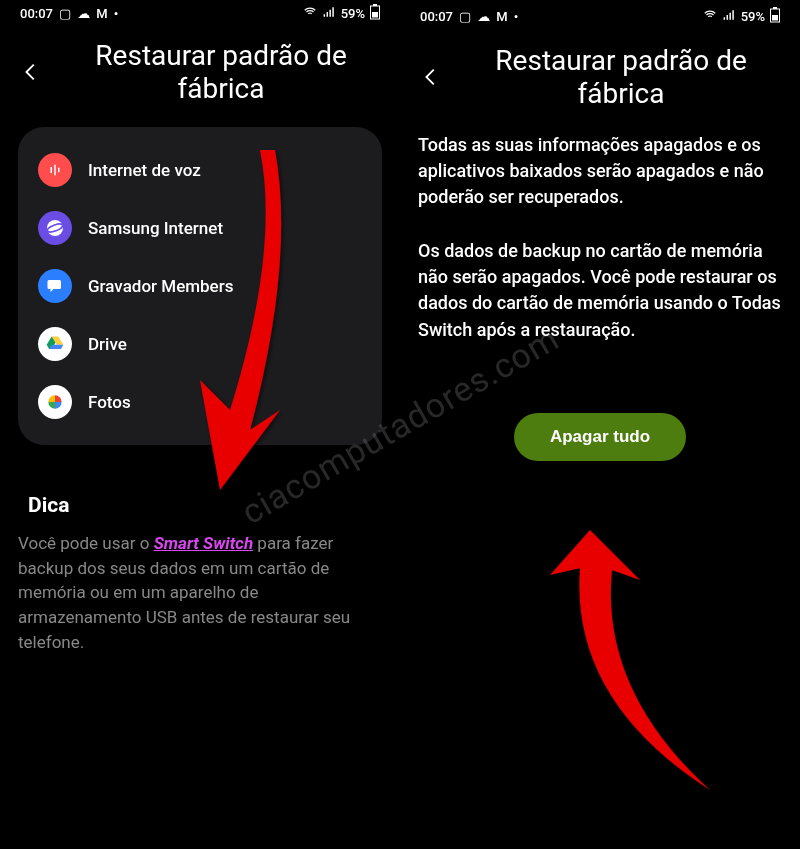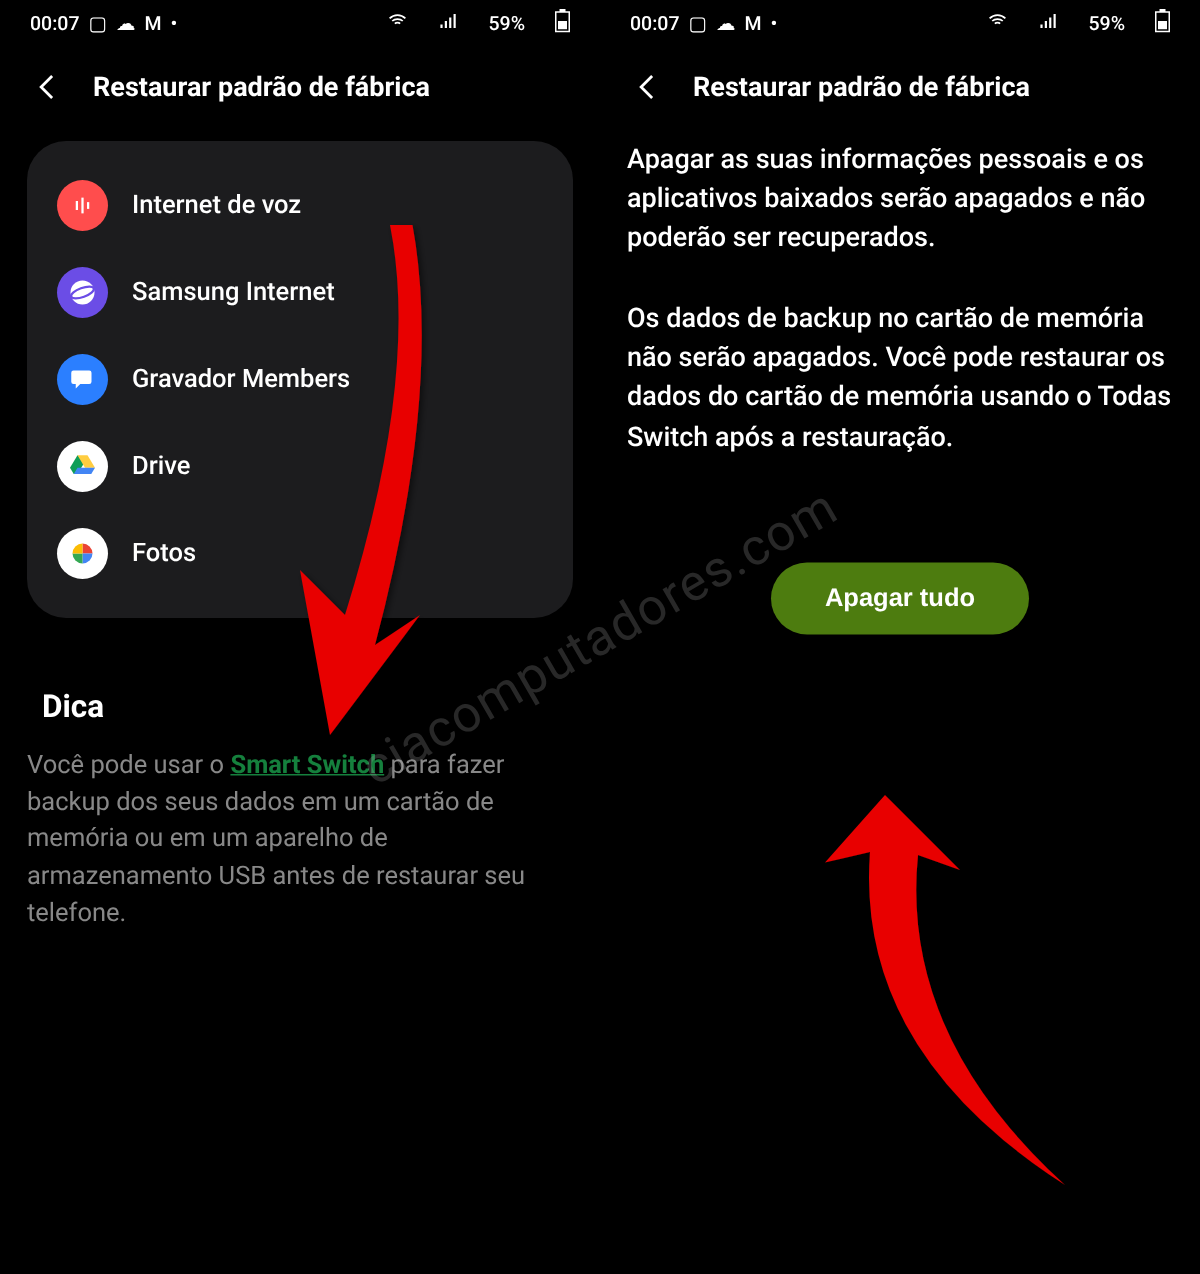--- a/index.html
+++ b/index.html
@@ -1,33 +1,33 @@
 <!DOCTYPE html>
 <html><head>
   <meta charset="utf-8">
   <style>
     * { margin: 0; padding: 0; box-sizing: border-box; }
     body { font-family: -apple-system, Roboto, sans-serif; background:#000; width:800px; height:849px; display:flex; position:relative; }
     .phone { width:400px; height:647px; background:#000; color:#fff; display:flex; flex-direction:column; padding:0 18px; position:relative; }
     .statusbar { display:flex; justify-content:space-between; align-items:center; height:28px; font-size:13px; font-weight:500; padding:4px 2px 0; }
     .status-left { display:flex; align-items:center; gap:6px; }
-    .status-right { display:flex; align-items:center; gap:20px; }
+    .status-right { display:flex; align-items:center; gap:5px; }
     .status-icons span { display:inline-block; }
     .header { display:flex; align-items:center; gap:16px; padding:16px 0 22px; }
     .back-icon { width:28px; height:28px; display:flex; align-items:center; justify-content:center; }
     .back-icon svg { stroke:#fff; stroke-width:2; fill:none; }
-    .title { font-size:18px; font-weight:700; }
+    .title { font-size:28px; font-weight:400;text-align:center; }
     .app-card { background:#1c1c1e; border-radius:26px; padding:14px 14px; }
     .app-row { display:flex; align-items:center; gap:16px; padding:12px 6px; }
     .app-icon { width:34px; height:34px; border-radius:50%; display:flex; align-items:center; justify-content:center; font-size:16px; flex-shrink:0; }
     .app-label { font-size:17px; font-weight:500; }
     .primary-btn { background:#4d7c0f; color:#fff; font-size:17px; font-weight:600; border:none; border-radius:30px; padding:14px 36px; display:block; margin:32px auto 0; }
     .section-title { font-size:21px; font-weight:700; margin:48px 10px 14px; }
     .tip-text { font-size:17px; line-height:1.45; color:#888; }
-    .tip-link { color:#15803d; font-weight:700; text-decoration:underline; }
+    .tip-link { color:#d946ef; font-weight:700; text-decoration:underline;font-style:italic; }
     .info-text { font-size:18px; line-height:1.45; color:#fff; font-weight:500; margin-bottom:28px; }
     .watermark { position:absolute; top:50%; left:50%; transform:translate(-50%,-50%) rotate(-30deg); color:rgba(180,180,180,0.22); font-size:34px; font-weight:400; pointer-events:none; white-space:nowrap; letter-spacing:1px; }
     .arrow { position:absolute; pointer-events:none; }
     .icon-gravador { background:#ff4d4d; }
     .icon-internet { background:#6b4de6; }
     .icon-members { background:#2b7fff; }
     .icon-drive { background:#fff; }
     .icon-fotos { background:#fff; }
     .icon-office { background:#fff; border-radius:10px; }
   </style>
@@ -174,21 +174,21 @@
 
   <div class="header">
     <div class="back-icon">
       <svg width="22" height="22" viewBox="0 0 24 24">
           <path d="M15 4l-8 8 8 8"></path>
         </svg>
     </div>
     <div class="title">Restaurar padrão de fábrica</div>
   </div>
 
-  <p class="info-text">Apagar as suas informações pessoais e os aplicativos baixados serão apagados e não poderão ser recuperados.</p>
+  <p class="info-text">Todas as suas informações apagados e os aplicativos baixados serão apagados e não poderão ser recuperados.</p>
   <p class="info-text">Os dados de backup no cartão de memória não serão apagados. Você pode restaurar os dados do cartão de memória usando o Todas Switch após a restauração.</p>
 
   <button class="primary-btn" style="margin-top:42px;">Apagar tudo</button>
 
   <svg class="arrow" style="top:480px; left:130px;" width="220" height="340" viewBox="0 0 220 340">
     <defs>
         <filter id="sh2">
           <feDropShadow dx="2" dy="2" stdDeviation="2" flood-opacity="0.5"></feDropShadow>
         </filter>
       </defs>

